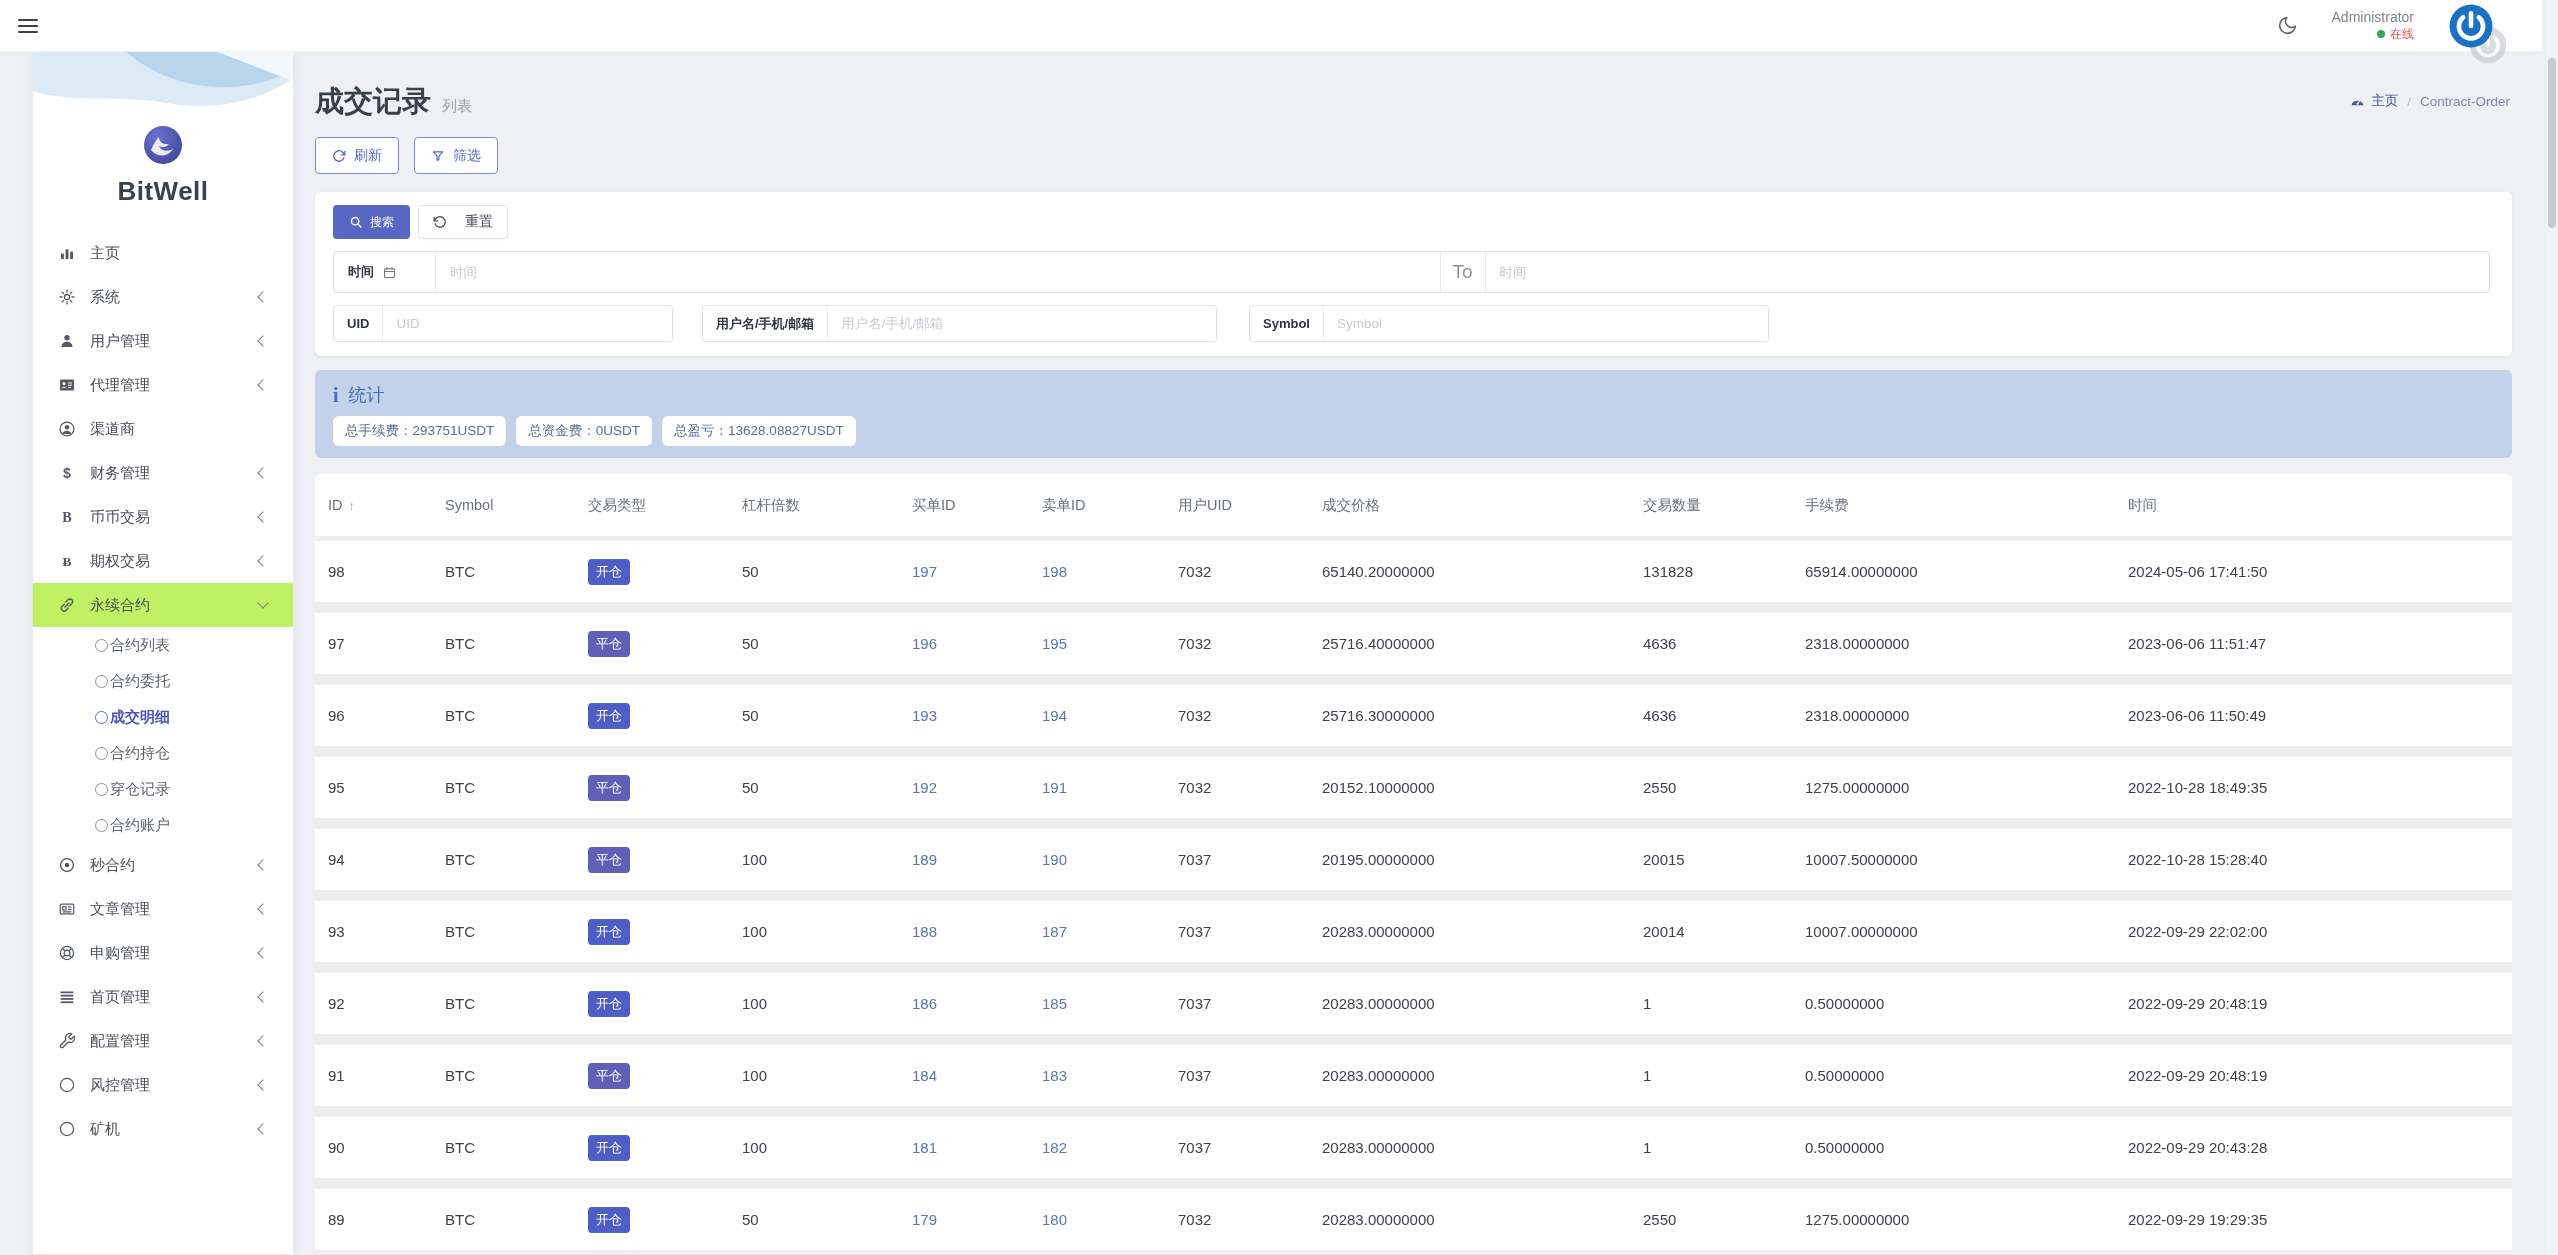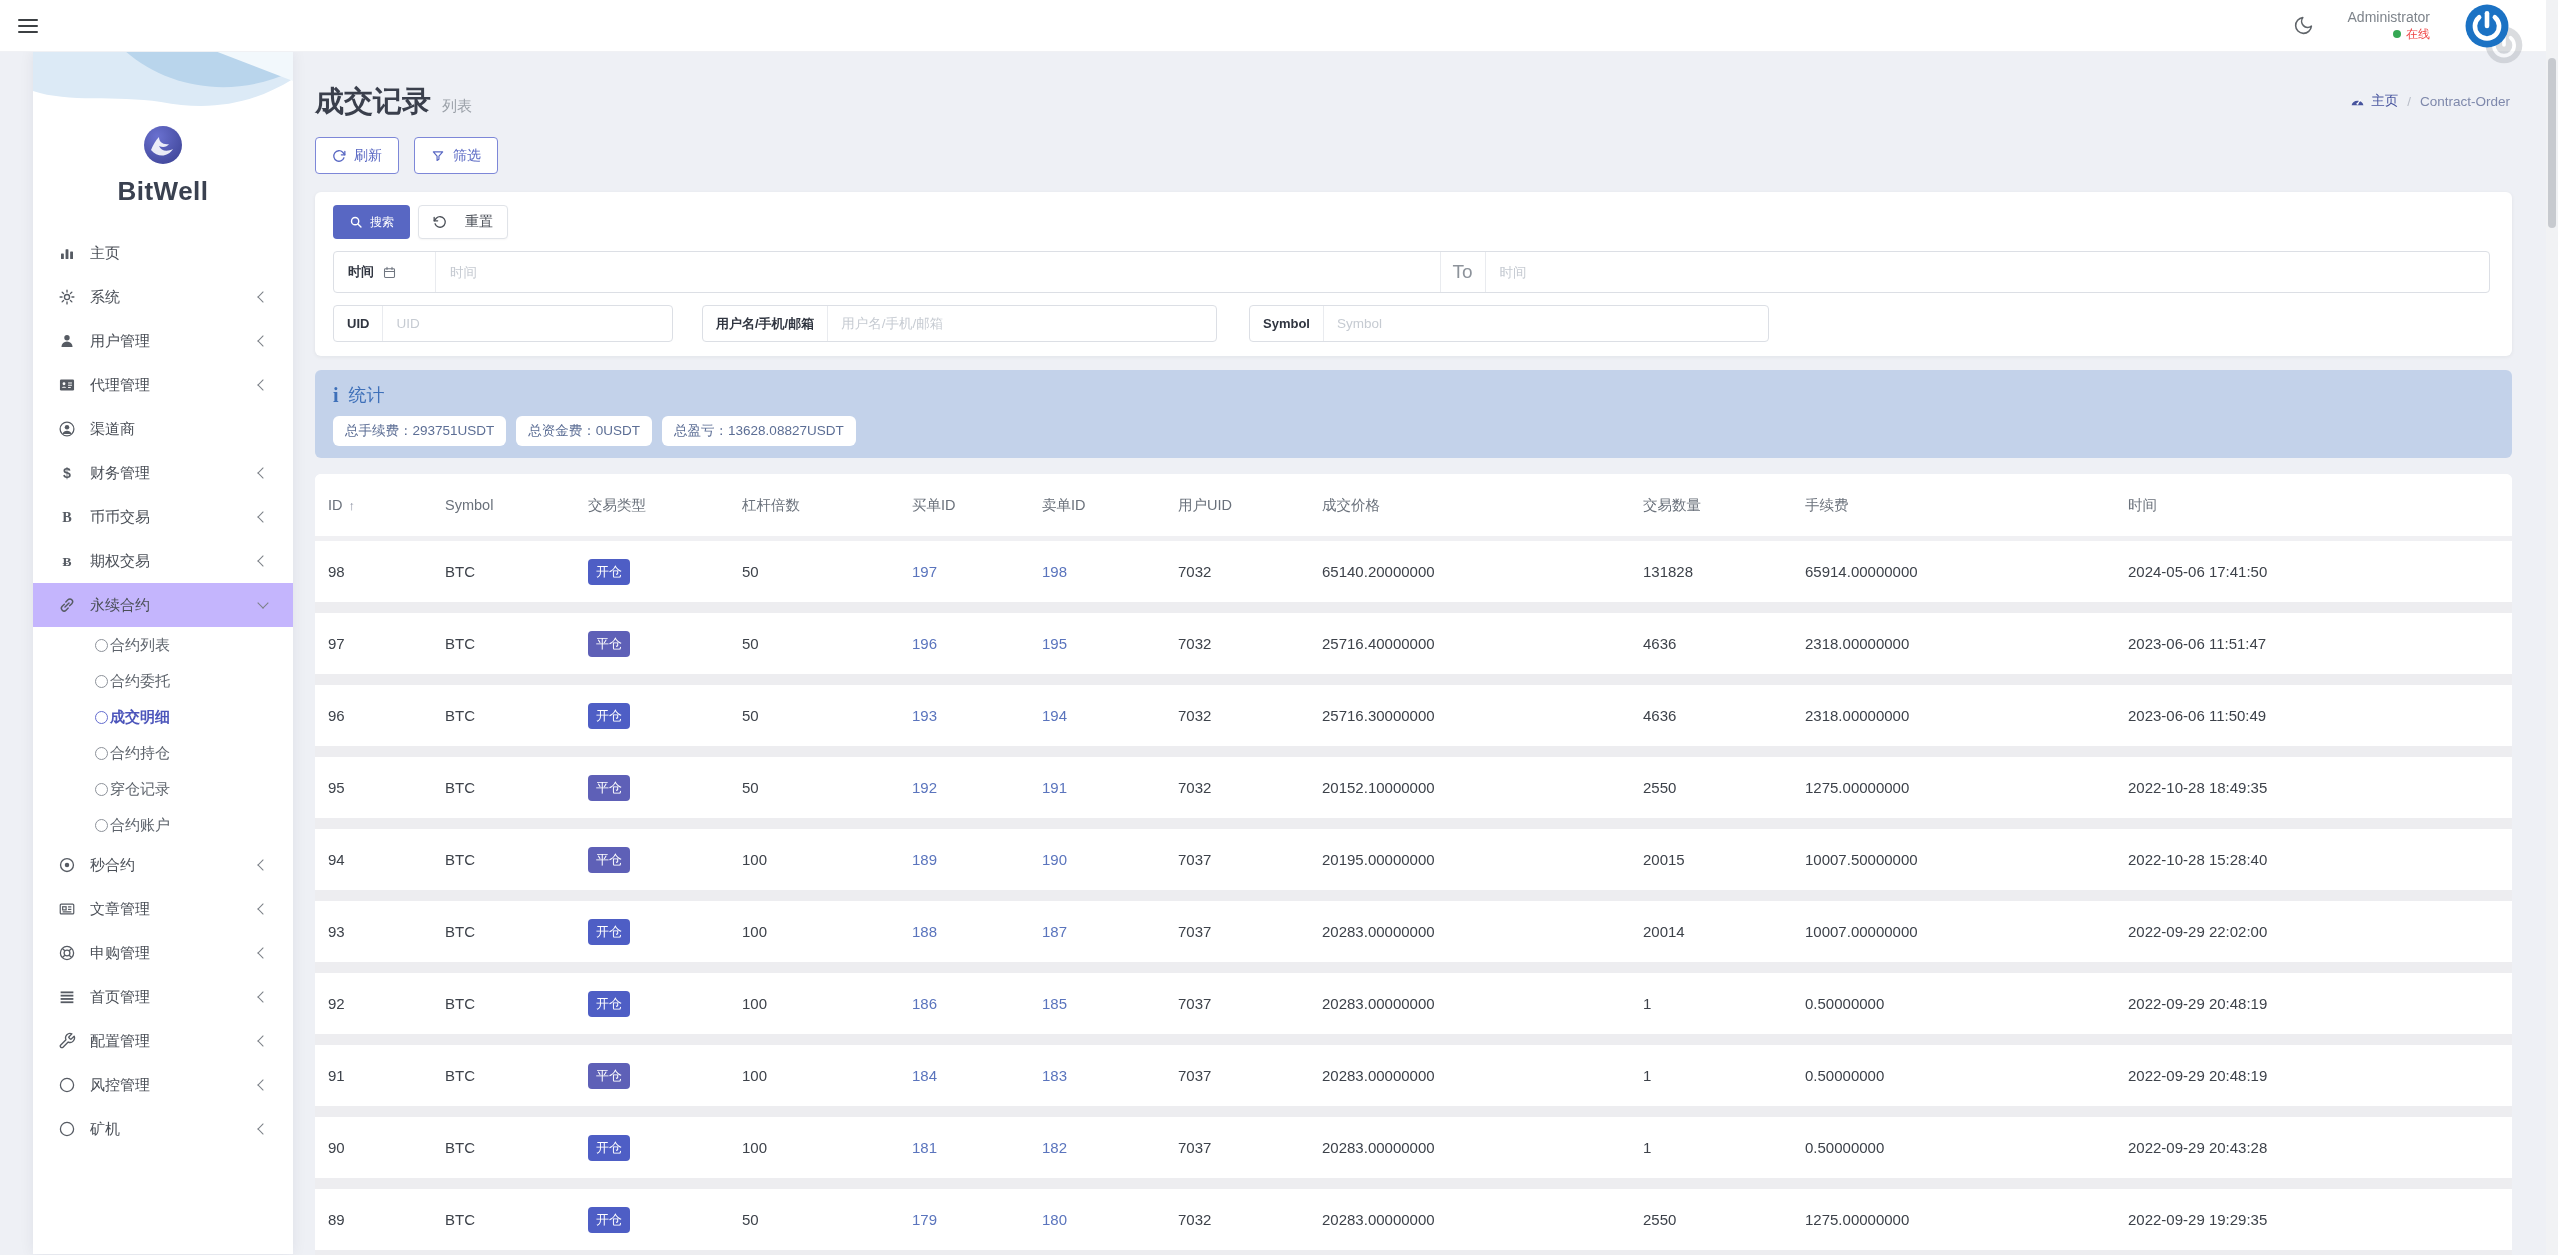--- a/index.html
+++ b/index.html
@@ -9,21 +9,21 @@
     position: relative;
     font-family: "Liberation Sans", "DejaVu Sans", sans-serif;
     background: #eef0f5;
     overflow: hidden;
     color: #3d424a;
   }
   svg { display:block; }
 
   
   .topnav {
-    position: absolute; left:0; top:0; right:0; height:52px;
+    position: absolute; left:0; top:0; right:16px; height:52px;
     background:#fff; border-bottom:1px solid #f0f1f4;
     display:flex; align-items:center; justify-content:space-between;
     padding:0 20px 0 18px; z-index:5;
   }
   .burger { width:20px; height:14px; display:flex; flex-direction:column; justify-content:space-between; cursor:pointer; }
   .burger span { height:2px; background:#3c4043; border-radius:1px; }
   .nav-right { display:flex; align-items:center; gap:34px; margin-right:28px; }
   .moon { color:#5f6469; cursor:pointer; }
   .admin { text-align:right; line-height:1.25; cursor:pointer; }
   .admin-name { font-size:14px; color:#7e848b; }
@@ -41,21 +41,21 @@
   .sidebar {
     position:absolute; left:33px; top:51px; width:260px; height:1203px;
     background:#fff; box-shadow:0 0 14px rgba(15,34,58,.07); overflow:hidden; z-index:4;
   }
   .wave { position:absolute; top:0; left:0; width:260px; height:96px; }
   .brand { position:relative; text-align:center; padding-top:74px; }
   .brand-logo { display:inline-block; }
   .brand-name { margin-top:7px; font-size:26px; font-weight:700; color:#3a4150; letter-spacing:.5px; }
   .menu { margin-top:24px; }
   .side-item { height:44px; display:flex; align-items:center; padding:0 26px 0 24px; color:#4a4f57; cursor:pointer; }
-  .side-item.expanded { background:#c4b5fd; }
+  .side-item.expanded { background:#bef264; }
   .s-icon { width:20px; height:20px; display:flex; align-items:center; justify-content:center; color:#565b63; margin-right:13px; flex:none; }
   .s-label { font-size:15px; flex:1; }
   .chev { width:8px; height:8px; border-left:1.6px solid #7b8087; border-bottom:1.6px solid #7b8087; transform:rotate(45deg); flex:none; }
   .chev.down { transform:rotate(-45deg); margin-top:-4px; }
   .sub-item { height:36px; display:flex; align-items:center; padding-left:62px; gap:2px; font-size:15px; color:#5d636b; cursor:pointer; }
   .sub-dot { width:13px; height:13px; border:1.6px solid #8d929a; border-radius:50%; flex:none; }
   .sub-item.active { color:#4c55bb; font-weight:700; }
   .sub-item.active .sub-dot { border-color:#646dcf; }
 
   

